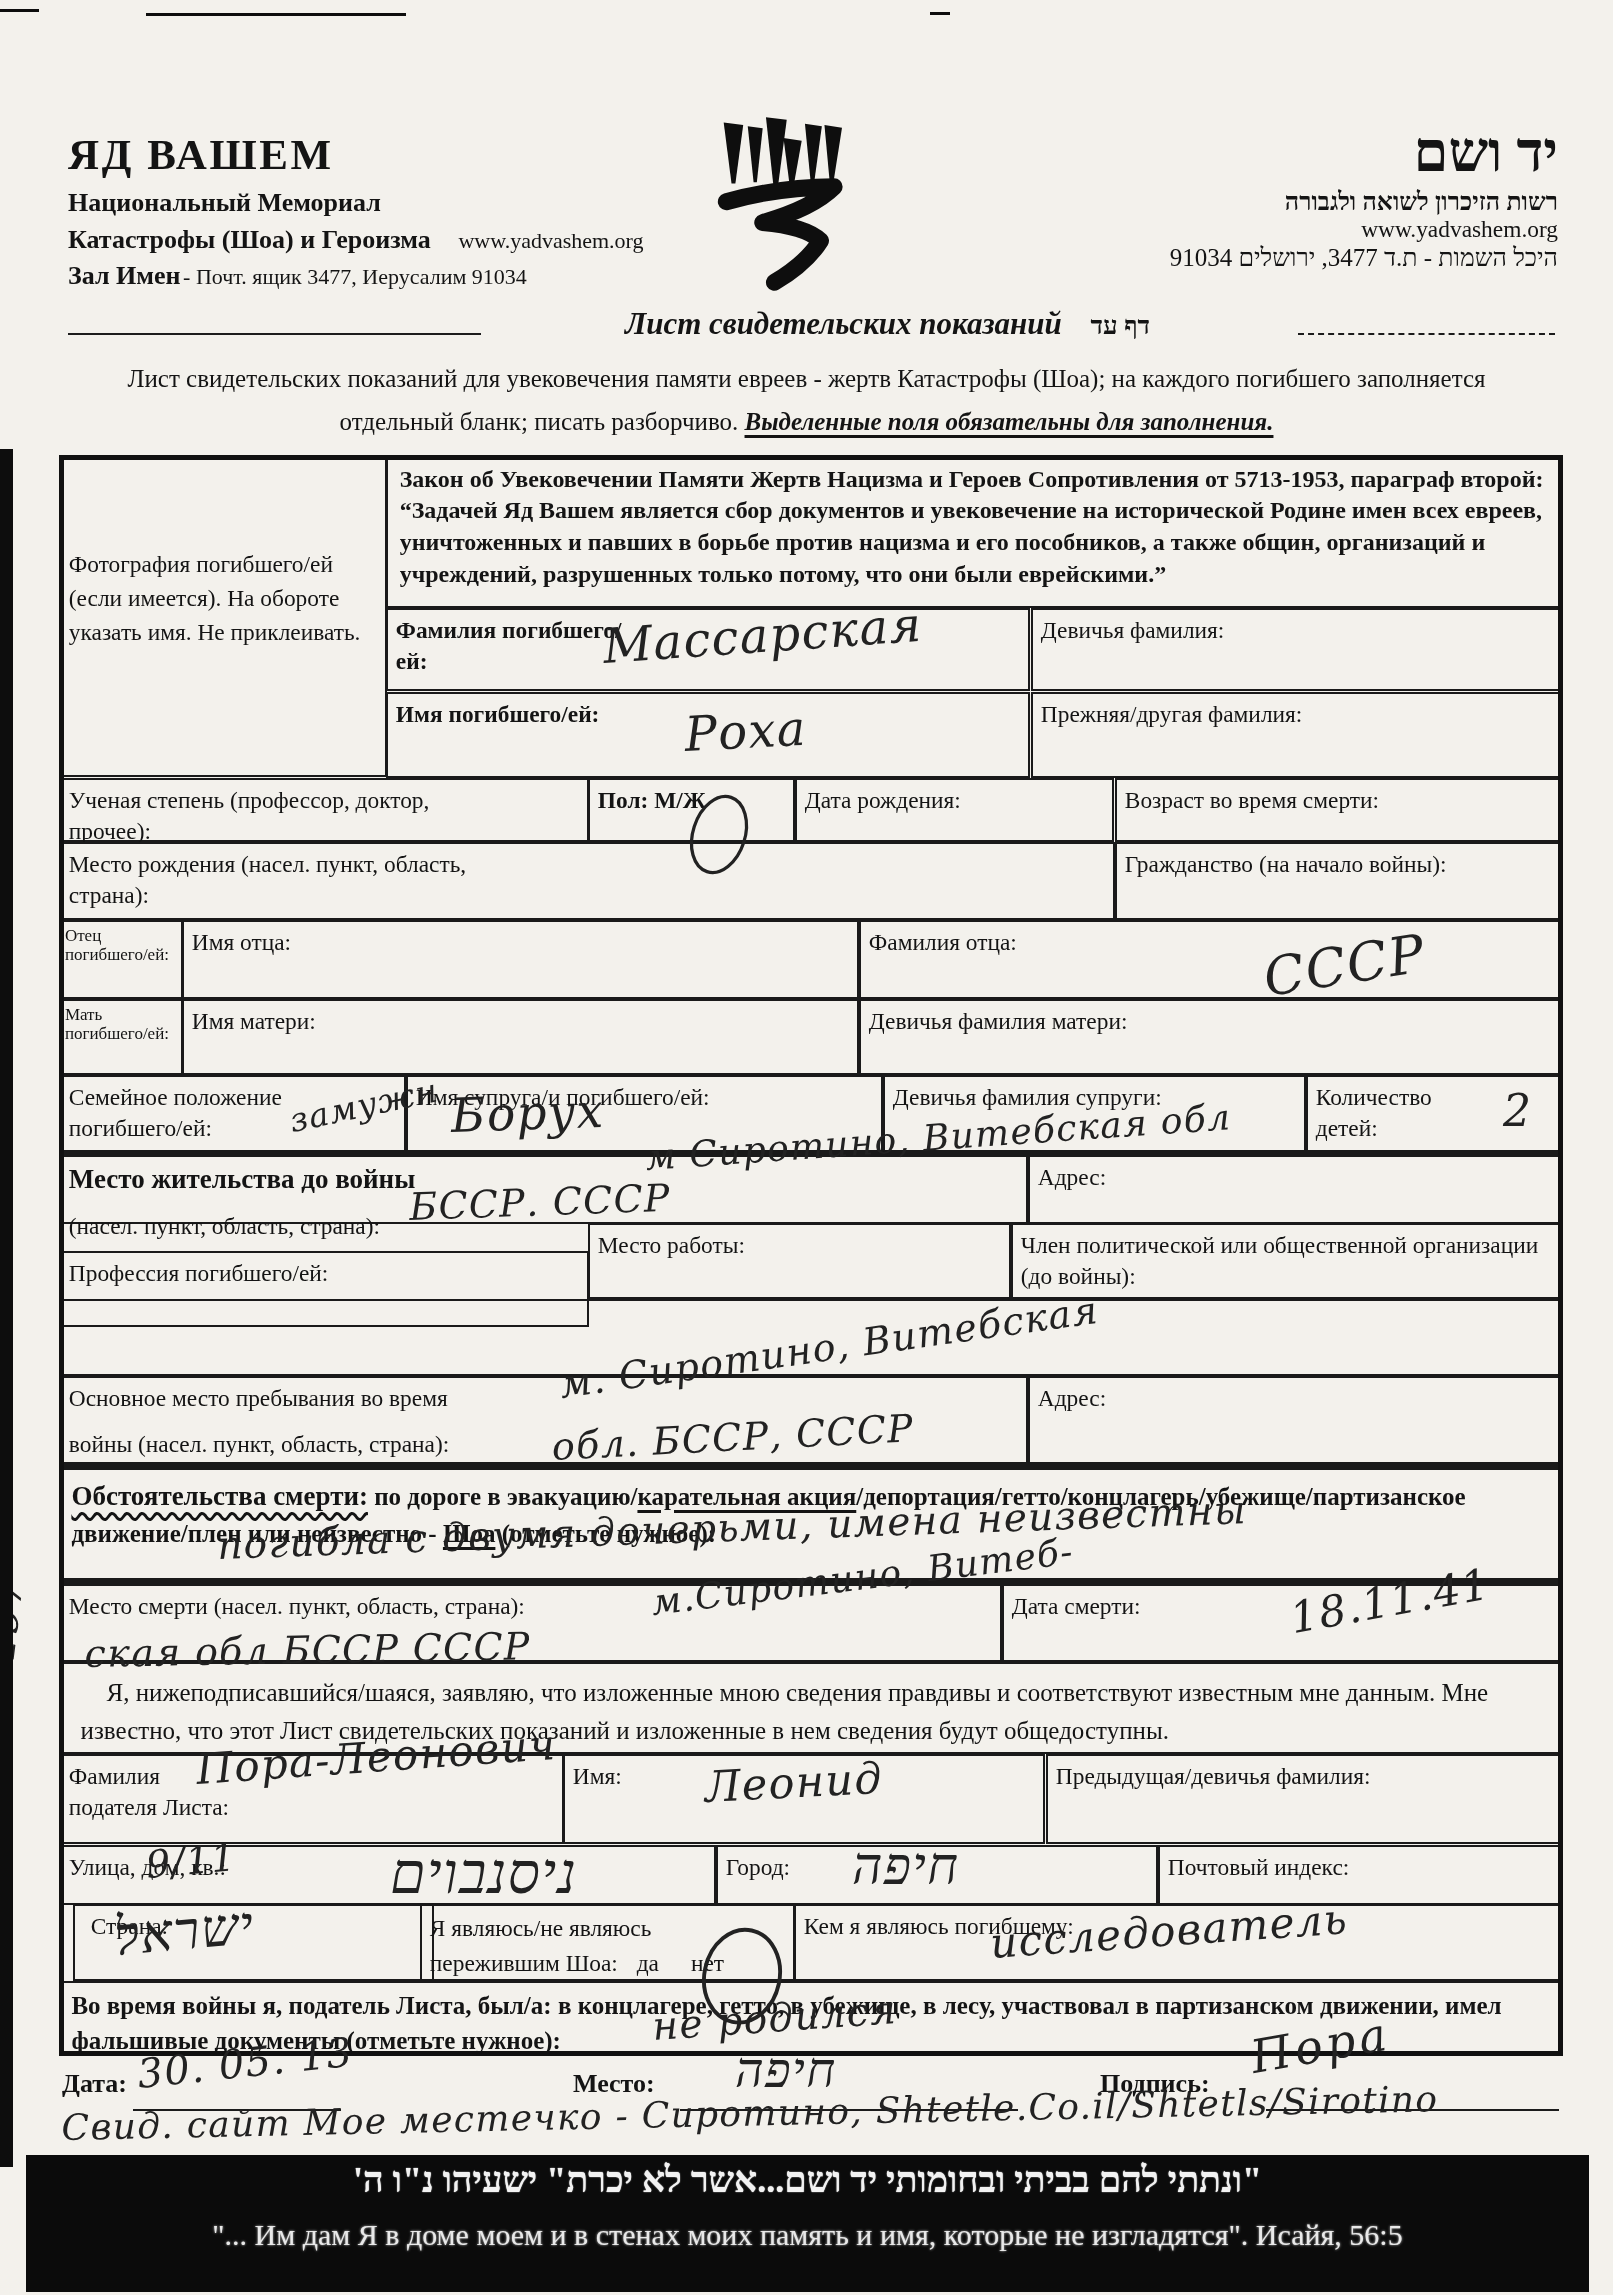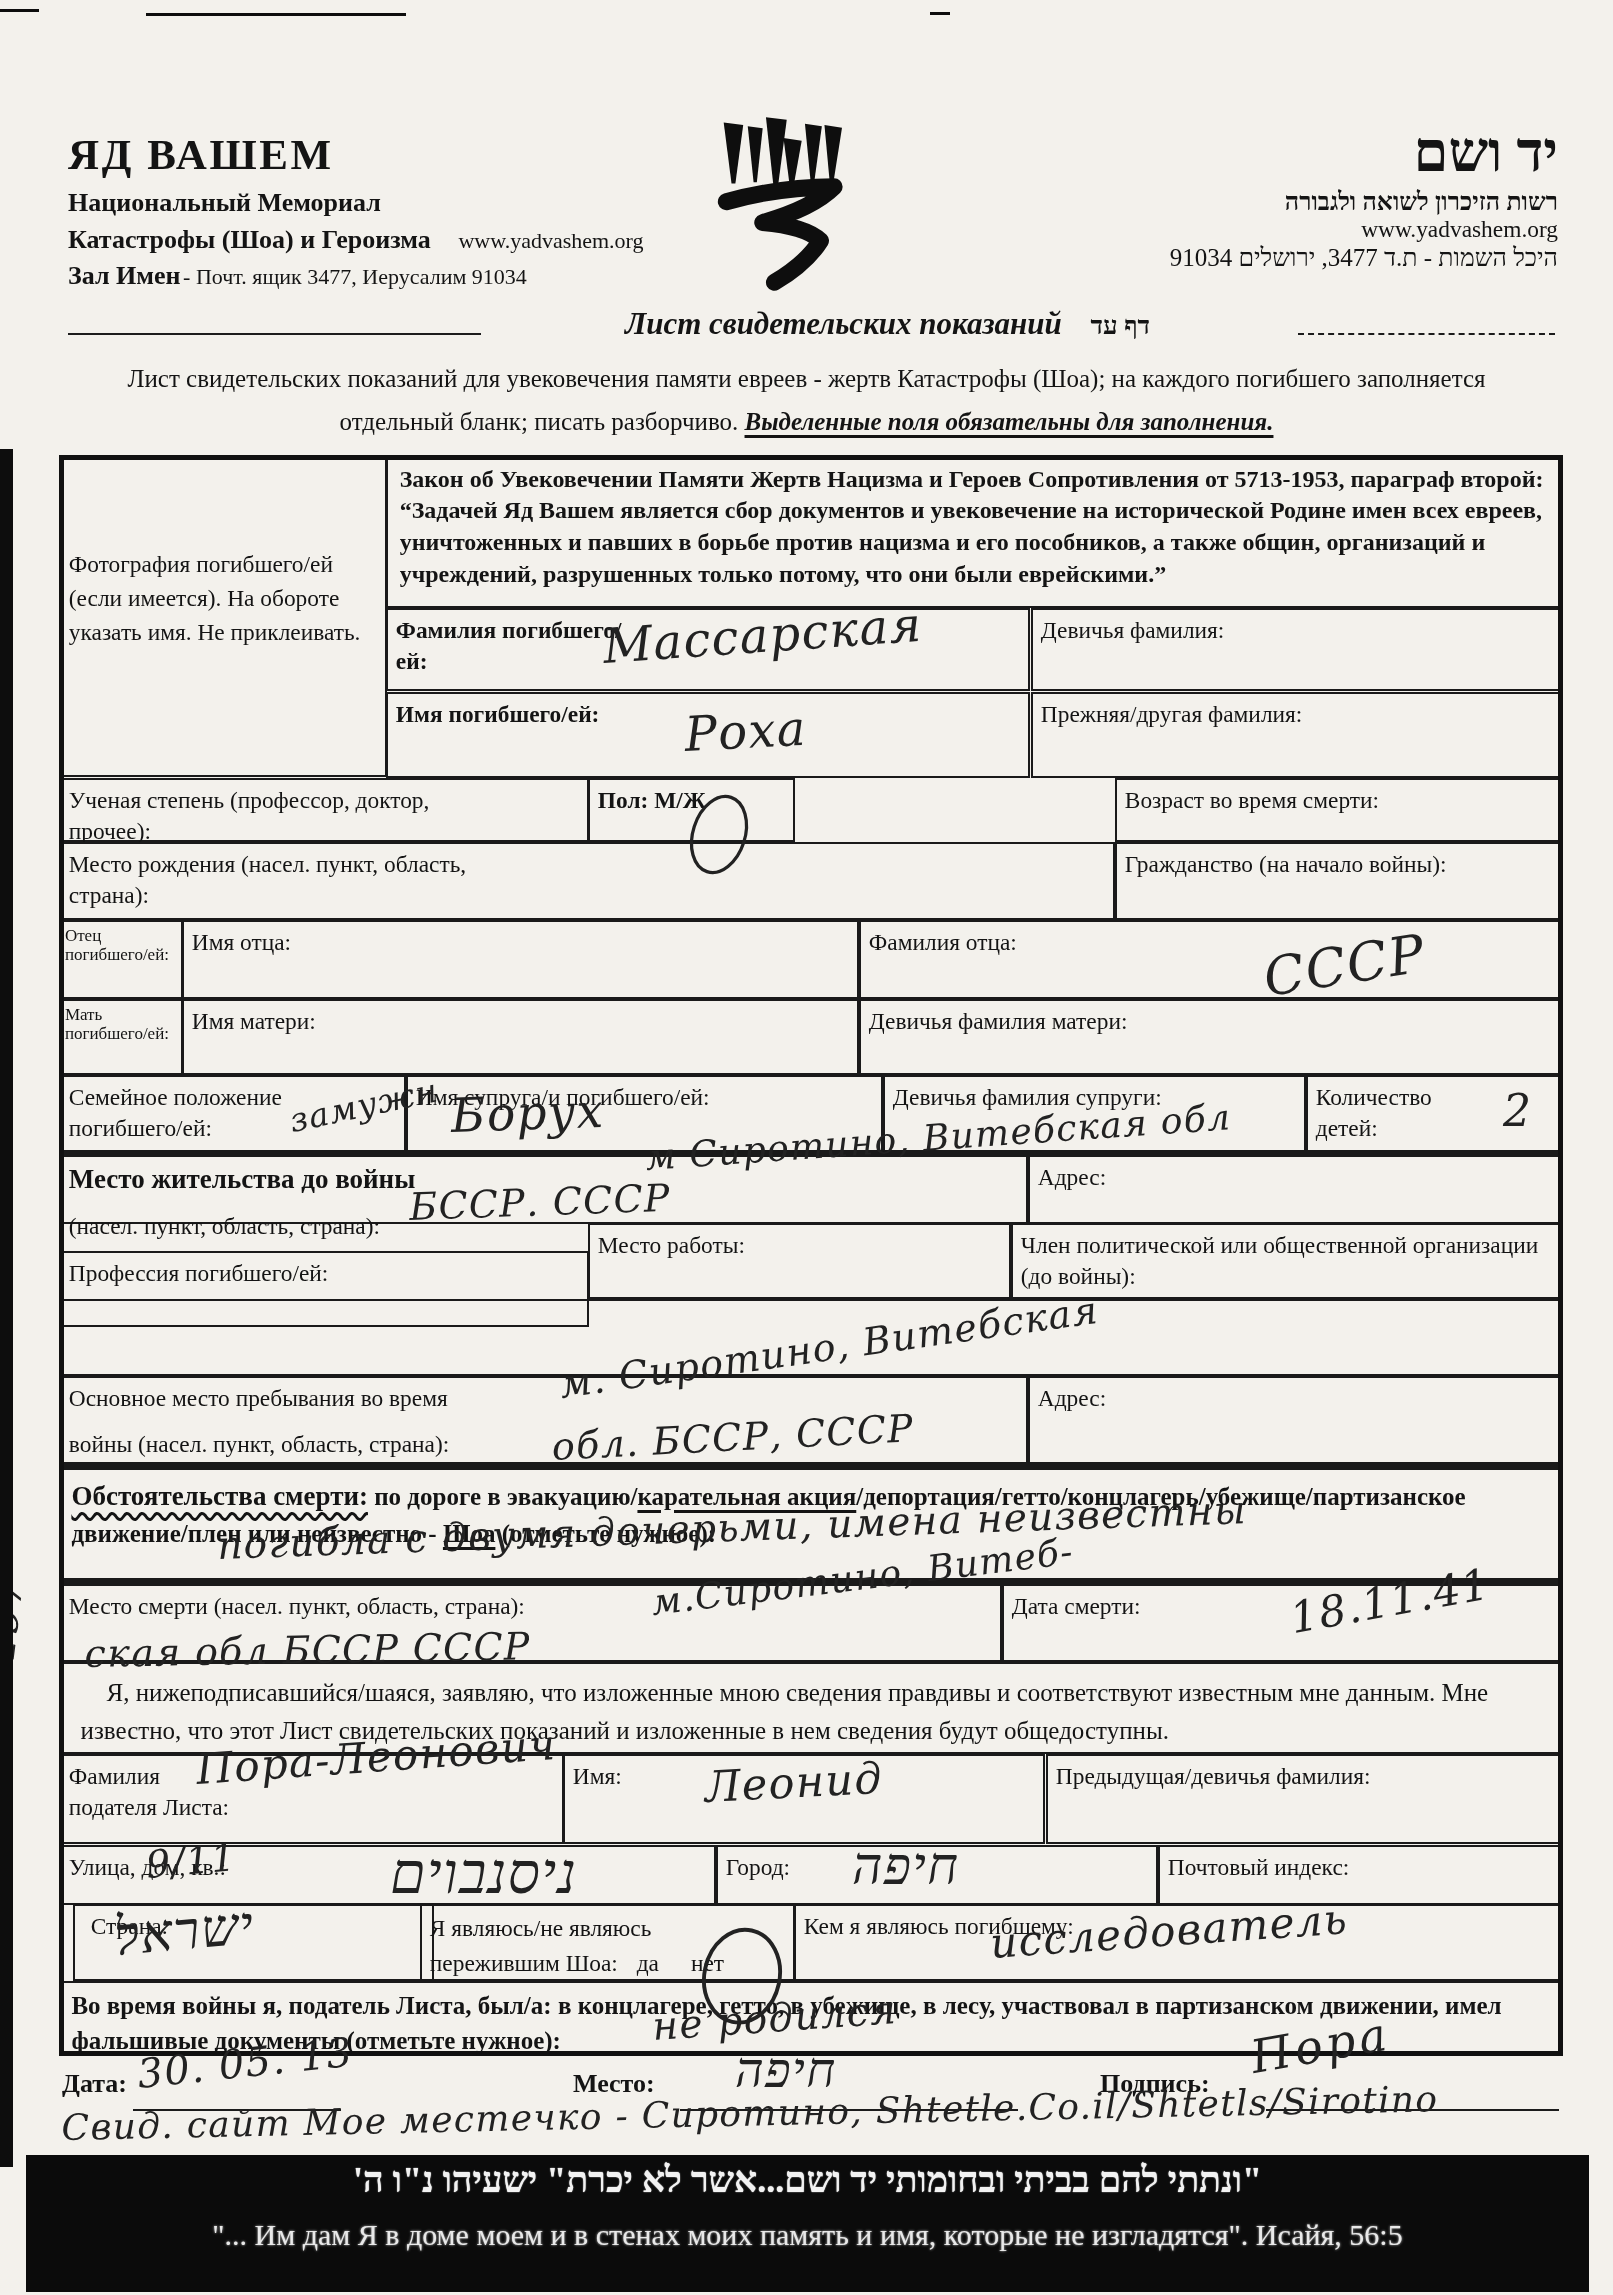--- a/index.html
+++ b/index.html
@@ -106,20 +106,23 @@
   <div class="cell" style="left:59px;top:778px;width:530px;height:64px;">
     <div class="lbl" style="width:390px;">Ученая степень (профессор, доктор, прочее):</div>
   </div>
   <div class="cell" style="left:588px;top:778px;width:207px;height:64px;">
     <div class="lbl"><span class="b">Пол:</span>
       <span class="b">М/Ж</span></div>
   </div>
   <svg class="circle-svg" style="left:683px;top:789px;" width="72" height="91" viewBox="0 0 110 140">
     <ellipse cx="55" cy="70" rx="40" ry="60" fill="none" stroke="#222" stroke-width="5" transform="rotate(18 55 70)"></ellipse>
   </svg>
+  <div class="cell" style="left:795px;top:778px;width:319px;height:64px;">
+    <div class="lbl">Дата рождения:</div>
+  </div>
   <div class="cell" style="left:1115px;top:778px;width:448px;height:64px;">
     <div class="lbl">Возраст во время смерти:</div>
   </div>
 
   <div class="cell" style="left:59px;top:842px;width:1056px;height:78px;">
     <div class="lbl" style="width:403px;">Место рождения (насел. пункт, область, страна):</div>
   </div>
   <div class="cell" style="left:1115px;top:842px;width:448px;height:78px;">
     <div class="lbl">Гражданство (на начало войны):</div>
   </div>

